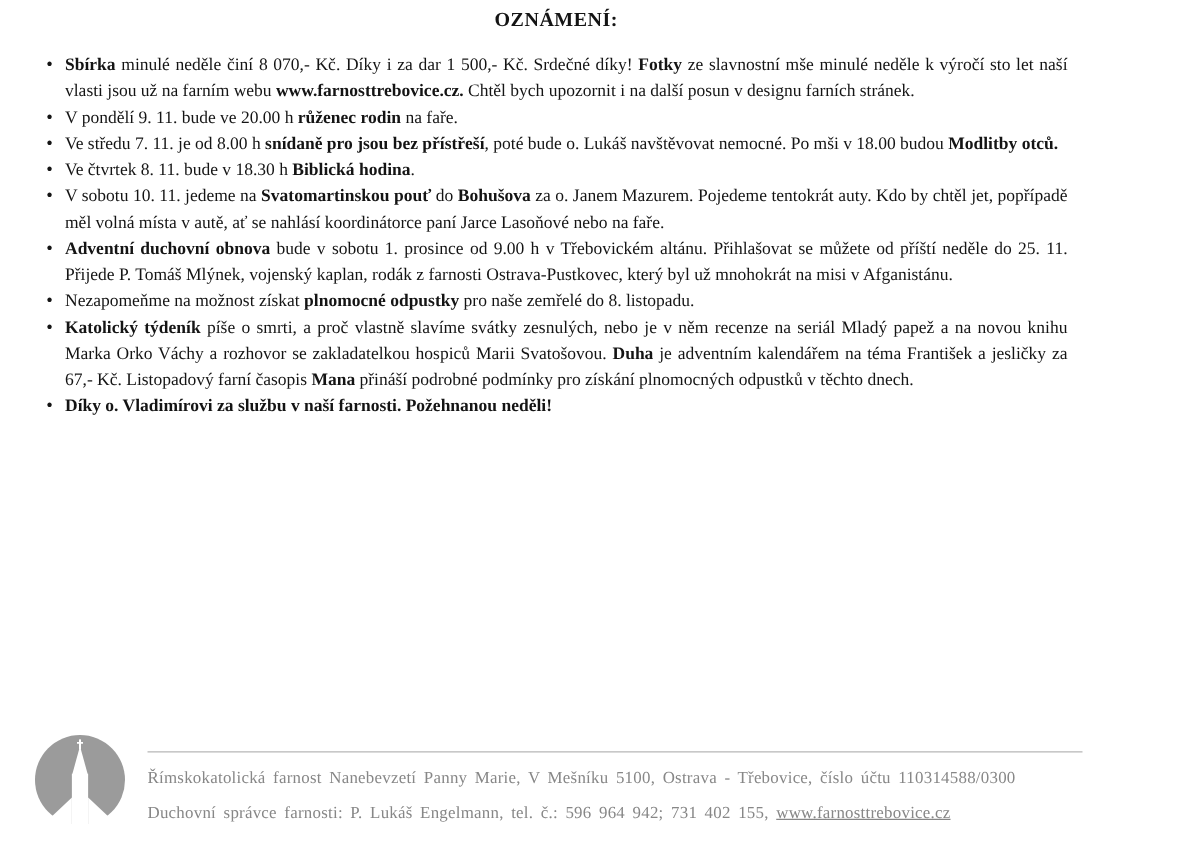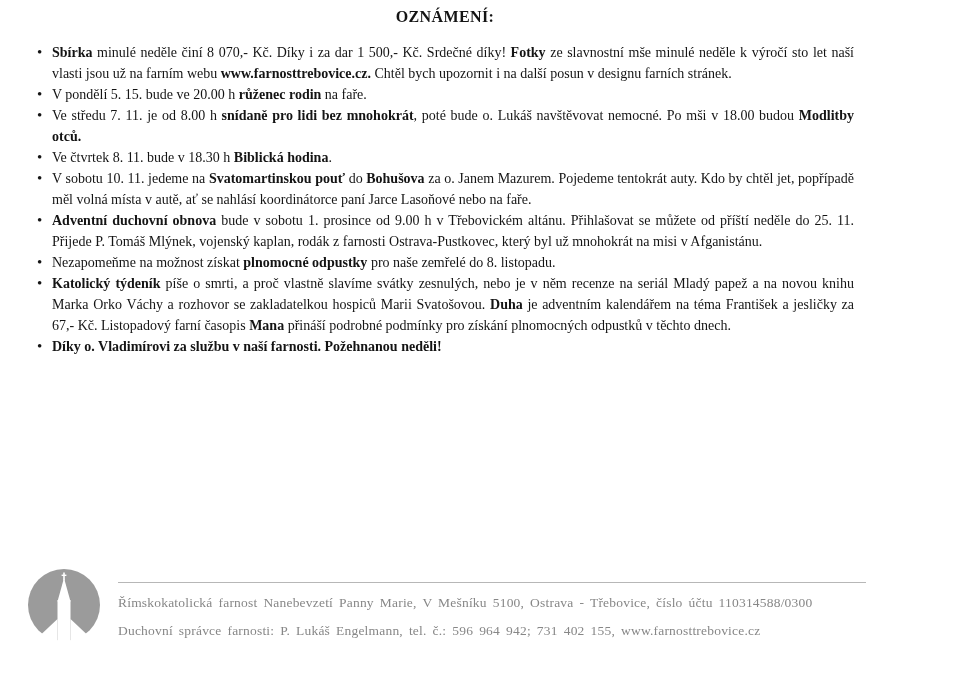--- a/index.html
+++ b/index.html
@@ -37,53 +37,53 @@
     left: -15px;
     top: 0;
     font-size: 15px;
     color: #141414;
   }
   ul.announcements li strong { font-weight: bold; }
   .footer {
     position: absolute;
     left: 28px;
     right: 24px;
-    top: 569px;
+    top: 588px;
     display: flex;
     align-items: flex-start;
     gap: 18px;
   }
   .logo { flex: 0 0 72px; width: 72px; height: 72px; }
   .footer-right {
     flex: 1;
     color: #878787;
     font-size: 13.5px;
     letter-spacing: 0.2px;
   }
   .footer-rule {
     border-top: 1px solid #b7b7b7;
     margin-top: 13px;
     height: 0;
   }
   .footer-right p { margin: 0; word-spacing: 0.18em; white-space: nowrap; }
   .footer-line1 { margin-top: 12px !important; }
   .footer-line2 { margin-top: 12px !important; }
-  .website-link { color: #878787; cursor: pointer; }
+  .website-link { color: #878787; text-decoration: underline; cursor: pointer; }
 </style>
 </head>
 <body>
 
 <div class="page">
 
   <h1 class="title">OZNÁMENÍ:</h1>
 
   <ul class="announcements">
       <li><strong>Sbírka</strong><span> minulé neděle činí 8 070,- Kč. Díky i za dar 1 500,- Kč. Srdečné díky! </span><strong>Fotky</strong><span> ze slavnostní mše minulé neděle k výročí sto let naší vlasti jsou už na farním webu </span><strong>www.farnosttrebovice.cz.</strong><span> Chtěl bych upozornit i na další posun v designu farních stránek.</span></li>
-      <li><span>V pondělí 5. 15. bude ve 20.00 h </span><strong>růženec rodin</strong><span> na faře.</span></li>
-      <li><span>Ve středu 7. 11. je od 8.00 h </span><strong>snídaně pro lidi bez mnohokrát</strong><span>, poté bude o. Lukáš navštěvovat nemocné. Po mši v 18.00 budou </span><strong>Modlitby otců.</strong></li>
+      <li><span>V pondělí 9. 11. bude ve 20.00 h </span><strong>růženec rodin</strong><span> na faře.</span></li>
+      <li><span>Ve středu 7. 11. je od 8.00 h </span><strong>snídaně pro jsou bez přístřeší</strong><span>, poté bude o. Lukáš navštěvovat nemocné. Po mši v 18.00 budou </span><strong>Modlitby otců.</strong></li>
       <li><span>Ve čtvrtek 8. 11. bude v 18.30 h </span><strong>Biblická hodina</strong><span>.</span></li>
       <li><span>V sobotu 10. 11. jedeme na </span><strong>Svatomartinskou pouť</strong><span> do </span><strong>Bohušova</strong><span> za o. Janem Mazurem. Pojedeme tentokrát auty. Kdo by chtěl jet, popřípadě měl volná místa v autě, ať se nahlásí koordinátorce paní Jarce Lasoňové nebo na faře.</span></li>
       <li><strong>Adventní duchovní obnova</strong><span> bude v sobotu 1. prosince od 9.00 h v Třebovickém altánu. Přihlašovat se můžete od příští neděle do 25. 11. Přijede P. Tomáš Mlýnek, vojenský kaplan, rodák z farnosti Ostrava-Pustkovec, který byl už mnohokrát na misi v Afganistánu.</span></li>
       <li><span>Nezapomeňme na možnost získat </span><strong>plnomocné odpustky</strong><span> pro naše zemřelé do 8. listopadu.</span></li>
       <li><strong>Katolický týdeník</strong><span> píše o smrti, a proč vlastně slavíme svátky zesnulých, nebo je v něm recenze na seriál Mladý papež a na novou knihu Marka Orko Váchy a rozhovor se zakladatelkou hospiců Marii Svatošovou. </span><strong>Duha</strong><span> je adventním kalendářem na téma František a jesličky za 67,- Kč. Listopadový farní časopis </span><strong>Mana</strong><span> přináší podrobné podmínky pro získání plnomocných odpustků v těchto dnech.</span></li>
       <li><strong>Díky o. Vladimírovi za službu v naší farnosti. Požehnanou neděli!</strong></li>
     </ul>
 
   <div class="footer">
     <div class="logo">

